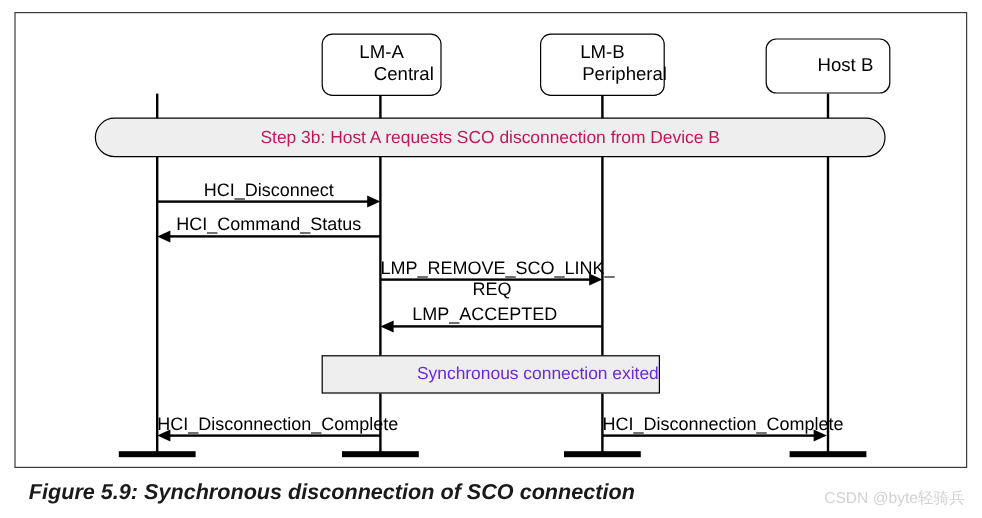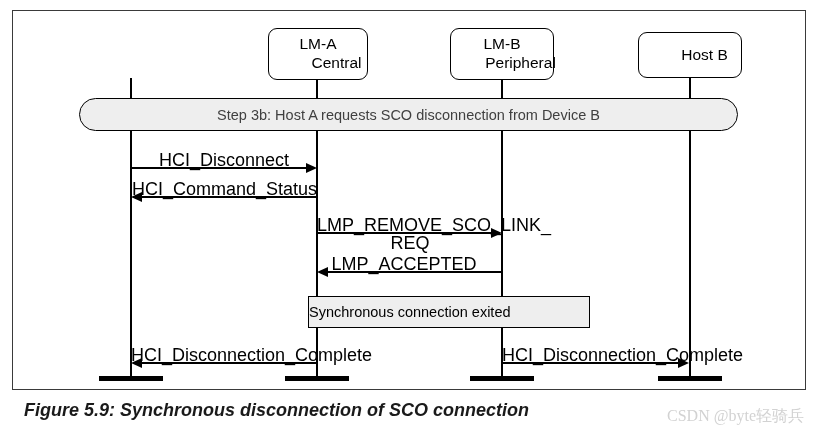--- a/index.html
+++ b/index.html
@@ -65,37 +65,36 @@
   #step-banner {
     position: absolute;
     box-sizing: border-box;
     border: 1.8px solid #000000;
     border-radius: 19px;
     background: #eeeeee;
     display: flex;
     align-items: center;
     justify-content: center;
     font-size: 14.5px;
-    color: #404040;
+    color: #be185d;
     z-index: 3;
   }
 
   
   #sync-box {
     position: absolute;
     box-sizing: border-box;
     border: 1.8px solid #000000;
     background: #eeeeee;
     display: flex;
     align-items: center;
-    justify-content: flex-start;
+    justify-content: flex-end;
     font-size: 14.5px;
-    color: #000000;
+    color: #6d28d9;
     z-index: 3;
-    margin-left: 40px;
   }
 
   
   .msg {
     position: absolute;
     height: 2px;
     background: #000000;
     z-index: 2;
   }
   .arrow-head {
@@ -104,21 +103,21 @@
     height: 0;
     border-top: 5.5px solid transparent;
     border-bottom: 5.5px solid transparent;
     z-index: 2;
   }
   .arrow-head.right { border-left: 11px solid #000000; }
   .arrow-head.left  { border-right: 11px solid #000000; }
 
   .msg-label {
     position: absolute;
-    font-size: 18px;
+    font-size: 15px;
     color: #000000;
     text-align: center;
     white-space: nowrap;
     z-index: 2;
     line-height: 1.18;
   }
 
   
   #caption {
     position: absolute;
@@ -129,25 +128,24 @@
     font-weight: bold;
     color: #1a1a1a;
     white-space: nowrap;
   }
 
   
   #watermark {
     position: absolute;
     right: 14px;
     top: 406px;
-    font-size: 16px;
+    font-size: 13px;
     color: #d2d2d2;
     white-space: nowrap;
     user-select: none;
-    font-family: Liberation Serif, serif;
   }
 </style>
 </head>
 <body>
 
 <div id="page">
 
   <div id="figure-frame"></div>
 
 
@@ -178,21 +176,21 @@
   <div id="step-banner" style="left:79px; top:98px; width:659px; height:33px;">
     <span>Step 3b:  Host A requests SCO disconnection from Device B</span>
   </div>
 
   <div class="msg" style="left:131px; top:167px; width:181px;"></div>
   <div class="arrow-head right" style="left:306px; top:162.5px;"></div>
   <div class="msg-label" style="left:131px; top:150px; width:186px;">HCI_Disconnect</div>
 
   <div class="msg" style="left:136px; top:196px; width:181px;"></div>
   <div class="arrow-head left" style="left:131px; top:191.5px;"></div>
-  <div class="msg-label" style="left:131px; top:179px; width:186px;text-align:right;">HCI_Command_Status</div>
+  <div class="msg-label" style="left:131px; top:179px; width:186px;">HCI_Command_Status</div>
 
   <div class="msg" style="left:317px; top:232px; width:180px;"></div>
   <div class="arrow-head right" style="left:491px; top:227.5px;"></div>
   <div class="msg-label" style="left:317px; top:215px; width:186px;">
     <span>LMP_REMOVE_SCO_LINK_</span>
   </div>
   <div class="msg-label" style="left:317px; top:233px; width:186px;">REQ</div>
 
   <div class="msg" style="left:322px; top:271px; width:180px;"></div>
   <div class="arrow-head left" style="left:317px; top:266.5px;"></div>

